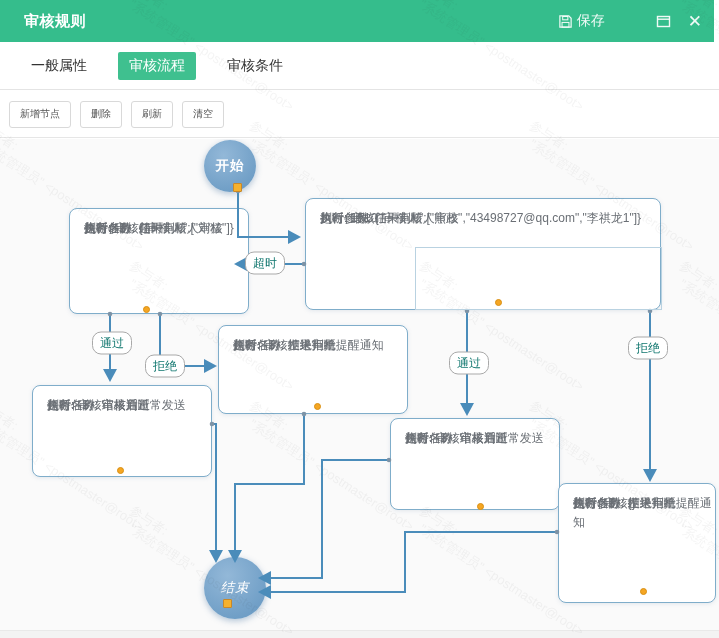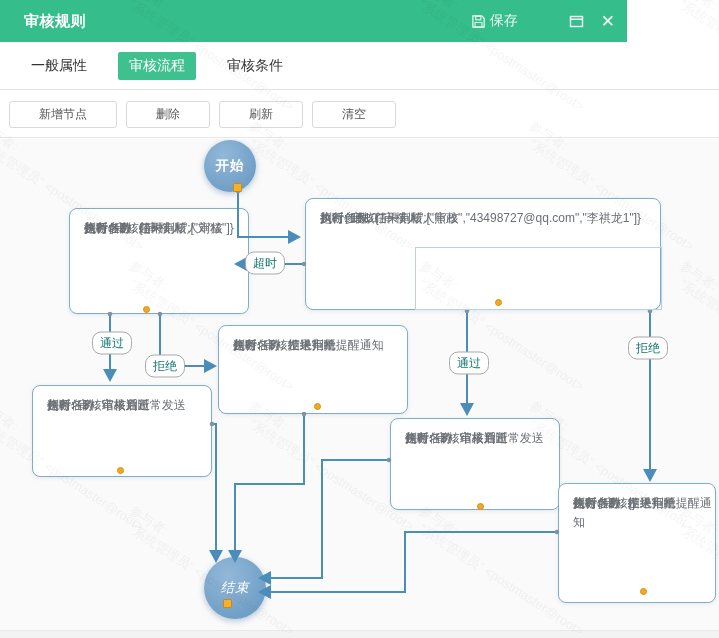--- a/index.html
+++ b/index.html
@@ -1,39 +1,39 @@
 <!DOCTYPE html>
 <html><head>
 <meta charset="utf-8">
 <style>
   * { margin:0; padding:0; box-sizing:border-box; }
   html,body { width:719px; height:638px; overflow:hidden; }
   body { font-family:"Liberation Sans","DejaVu Sans",sans-serif; background:#fff; position:relative; }
 
   
-  .titlebar { position:absolute; left:0; top:0; width:627px; height:42px; background:#35bd8c;
+  .titlebar { position:absolute; left:0; top:0; width:714px; height:42px; background:#35bd8c;
               display:flex; align-items:center; color:#fff; }
   .titlebar .title { margin-left:24px; font-size:15px; font-weight:bold; letter-spacing:.5px; }
   .titlebar .spacer { flex:1; }
   .win-btn { display:flex; align-items:center; color:rgba(255,255,255,.92); cursor:pointer; font-size:14px; }
   .save-btn { margin-right:50px; gap:4px; }
   .max-btn { margin-right:16px; }
   .close-btn { margin-right:12px; font-size:17px; line-height:1; }
 
   
   .tabbar { position:absolute; left:0; top:42px; width:719px; height:48px; background:#fff;
             border-bottom:1px solid #e4e4e4; display:flex; align-items:center; }
   .tab { margin-left:20px; font-size:14px; color:#333; padding:5px 11px; cursor:pointer;font-family:Liberation Serif, serif; }
   .tab.active { background:#3fc08f; color:#fff; border-radius:2px; }
 
   
   .toolbar { position:absolute; left:0; top:91px; width:719px; height:47px; background:#fff;
              border-bottom:1px solid #e6e6e6; display:flex; align-items:center; }
-  .tbtn { margin-left:9px; height:27px; padding:0 29px; background:#fff; border:1px solid #d9d9d9;
-          border-radius:3px; font-size:12px; color:#555; display:flex; align-items:center; cursor:pointer; }
+  .tbtn { margin-left:9px; height:27px; padding:0 10px; background:#fff; border:1px solid #d9d9d9;
+          border-radius:3px; font-size:10px; color:#555; display:flex; align-items:center; cursor:pointer; }
   .tbtn:first-child { margin-left:9px; }
 
   
   #canvas { position:absolute; left:0; top:139px; width:719px; height:491px; background:#fafafa; overflow:hidden; }
   #canvas * { position:absolute; }
 
   .flow-box { background:#fff; border:1.5px solid #7fadca; border-radius:8px;
               padding:10px 6px 4px 14px; box-shadow:0 1px 4px rgba(120,150,180,.18); }
   .box-line { position:static; font-size:12px; line-height:18.5px; color:#6a6f75; white-space:nowrap; }
   .flow-box.wrap .box-line { white-space:normal; }

